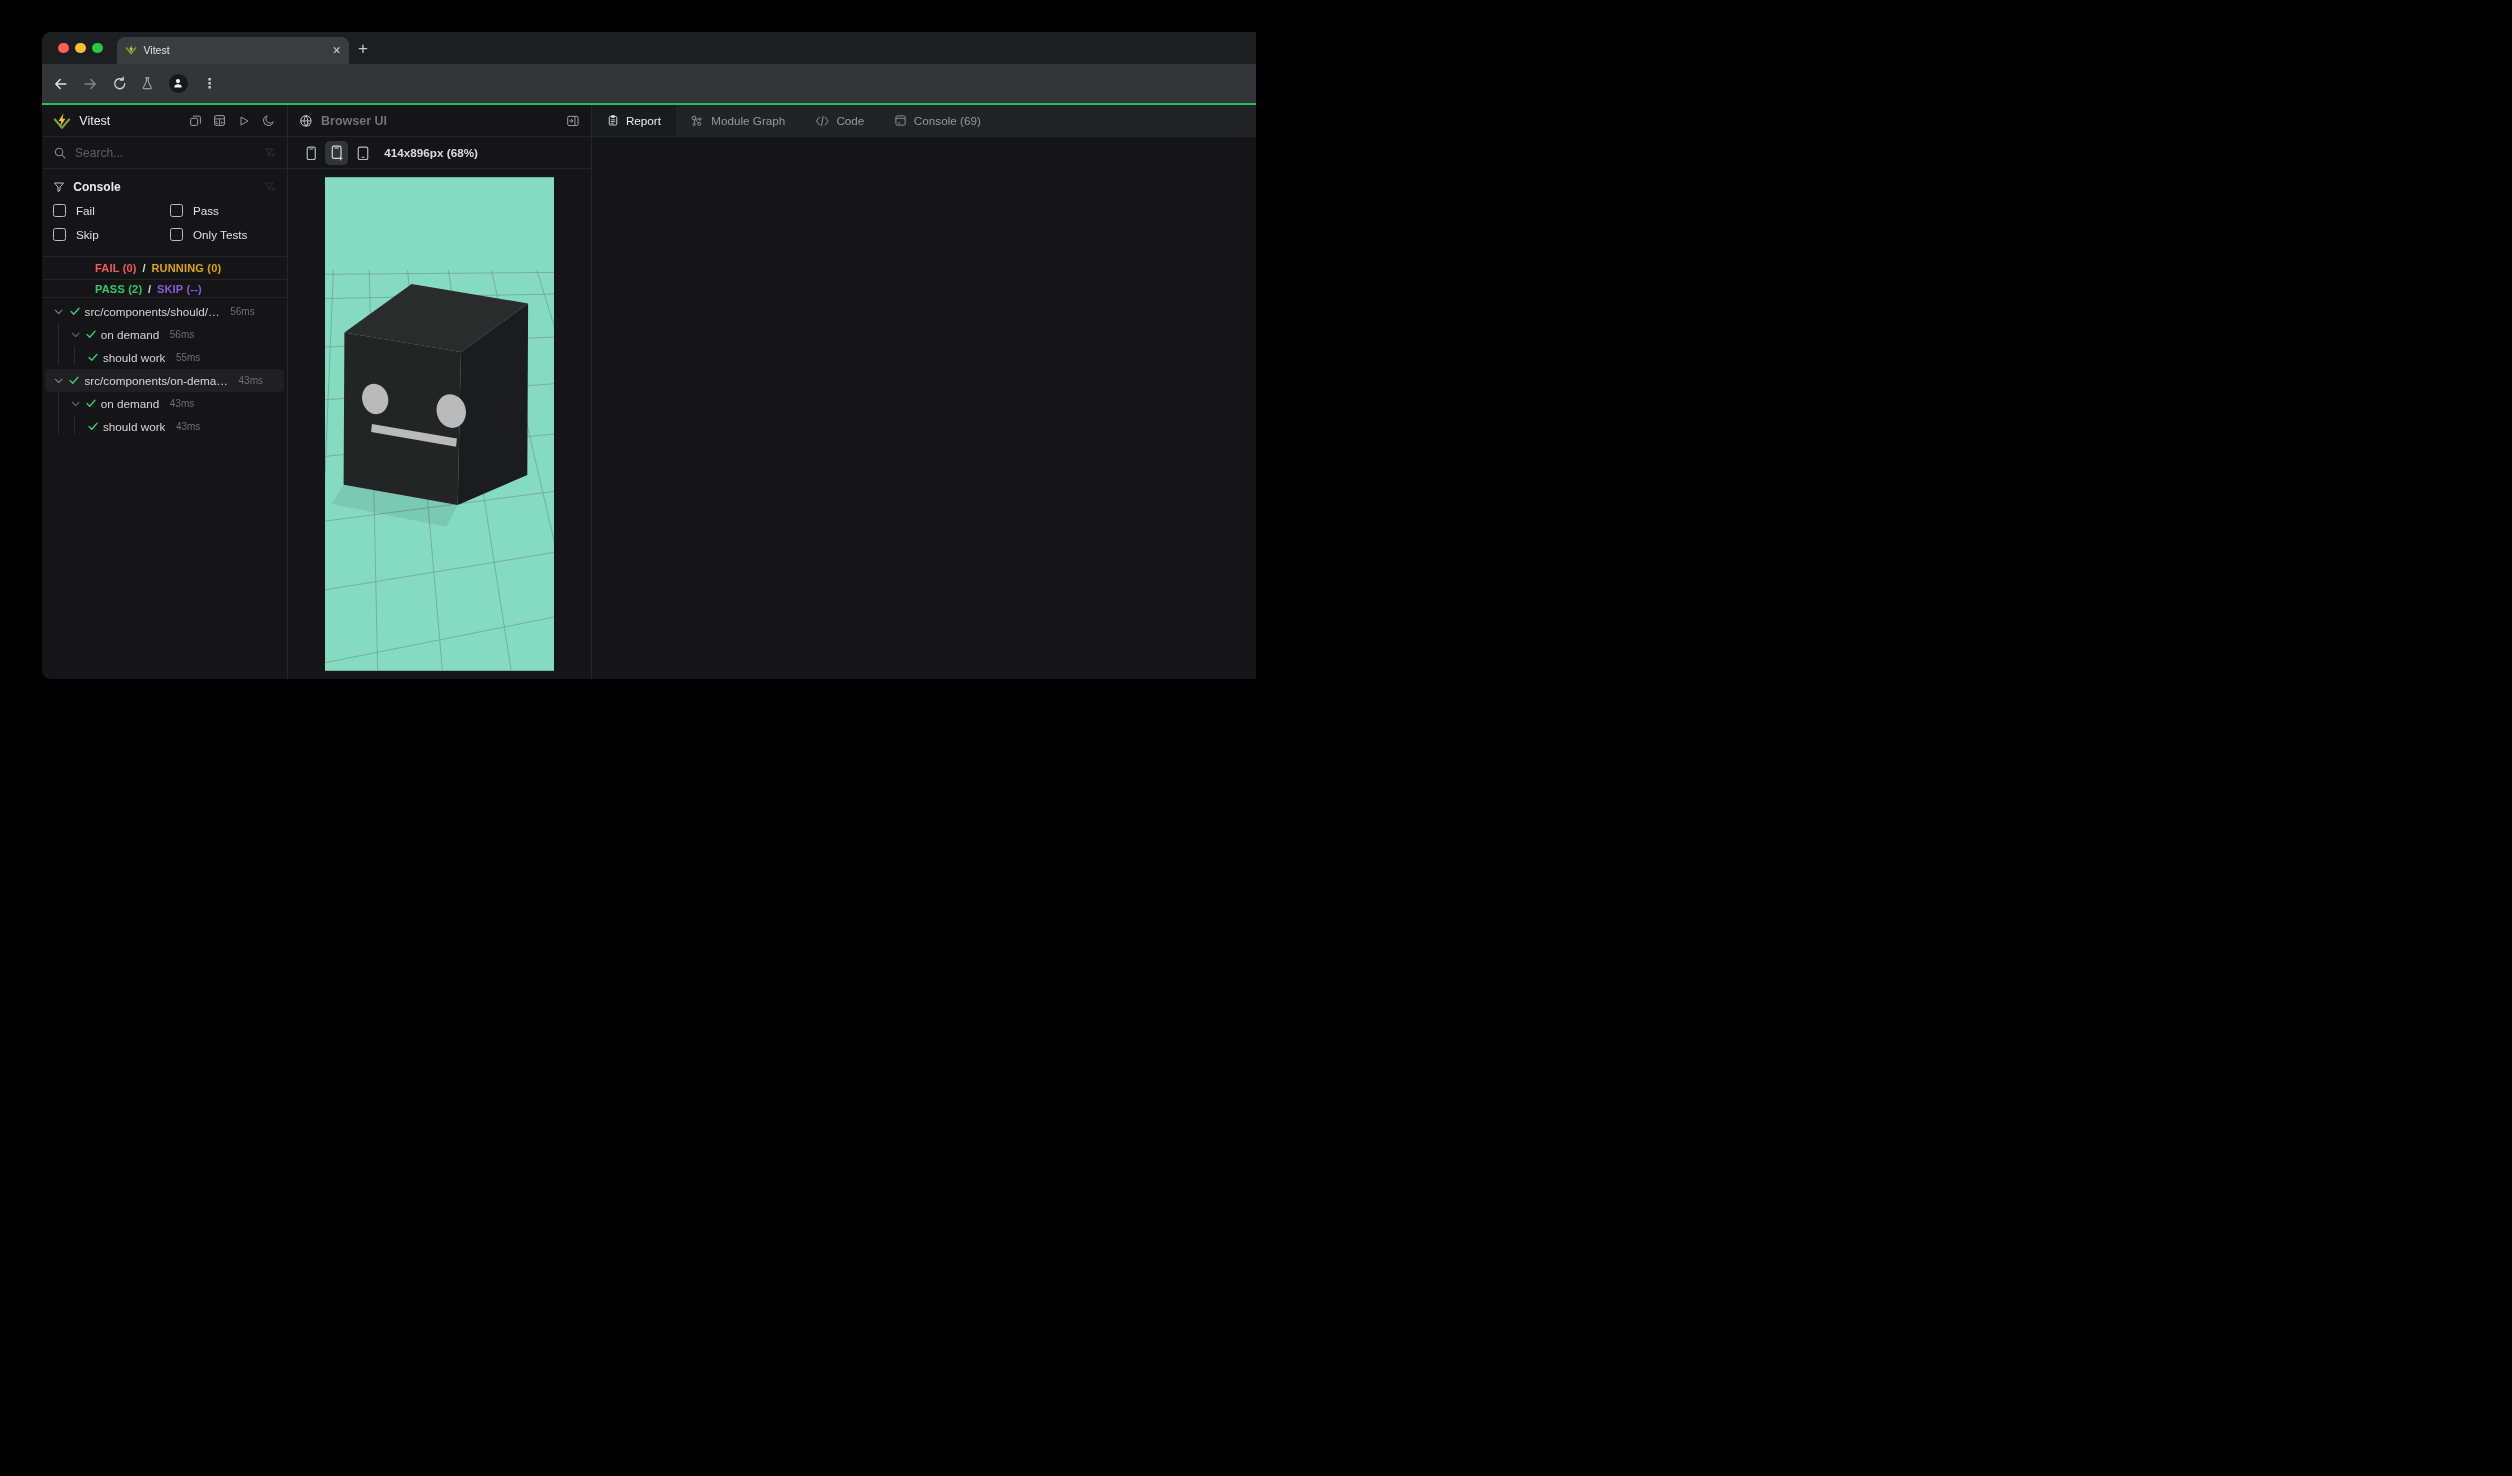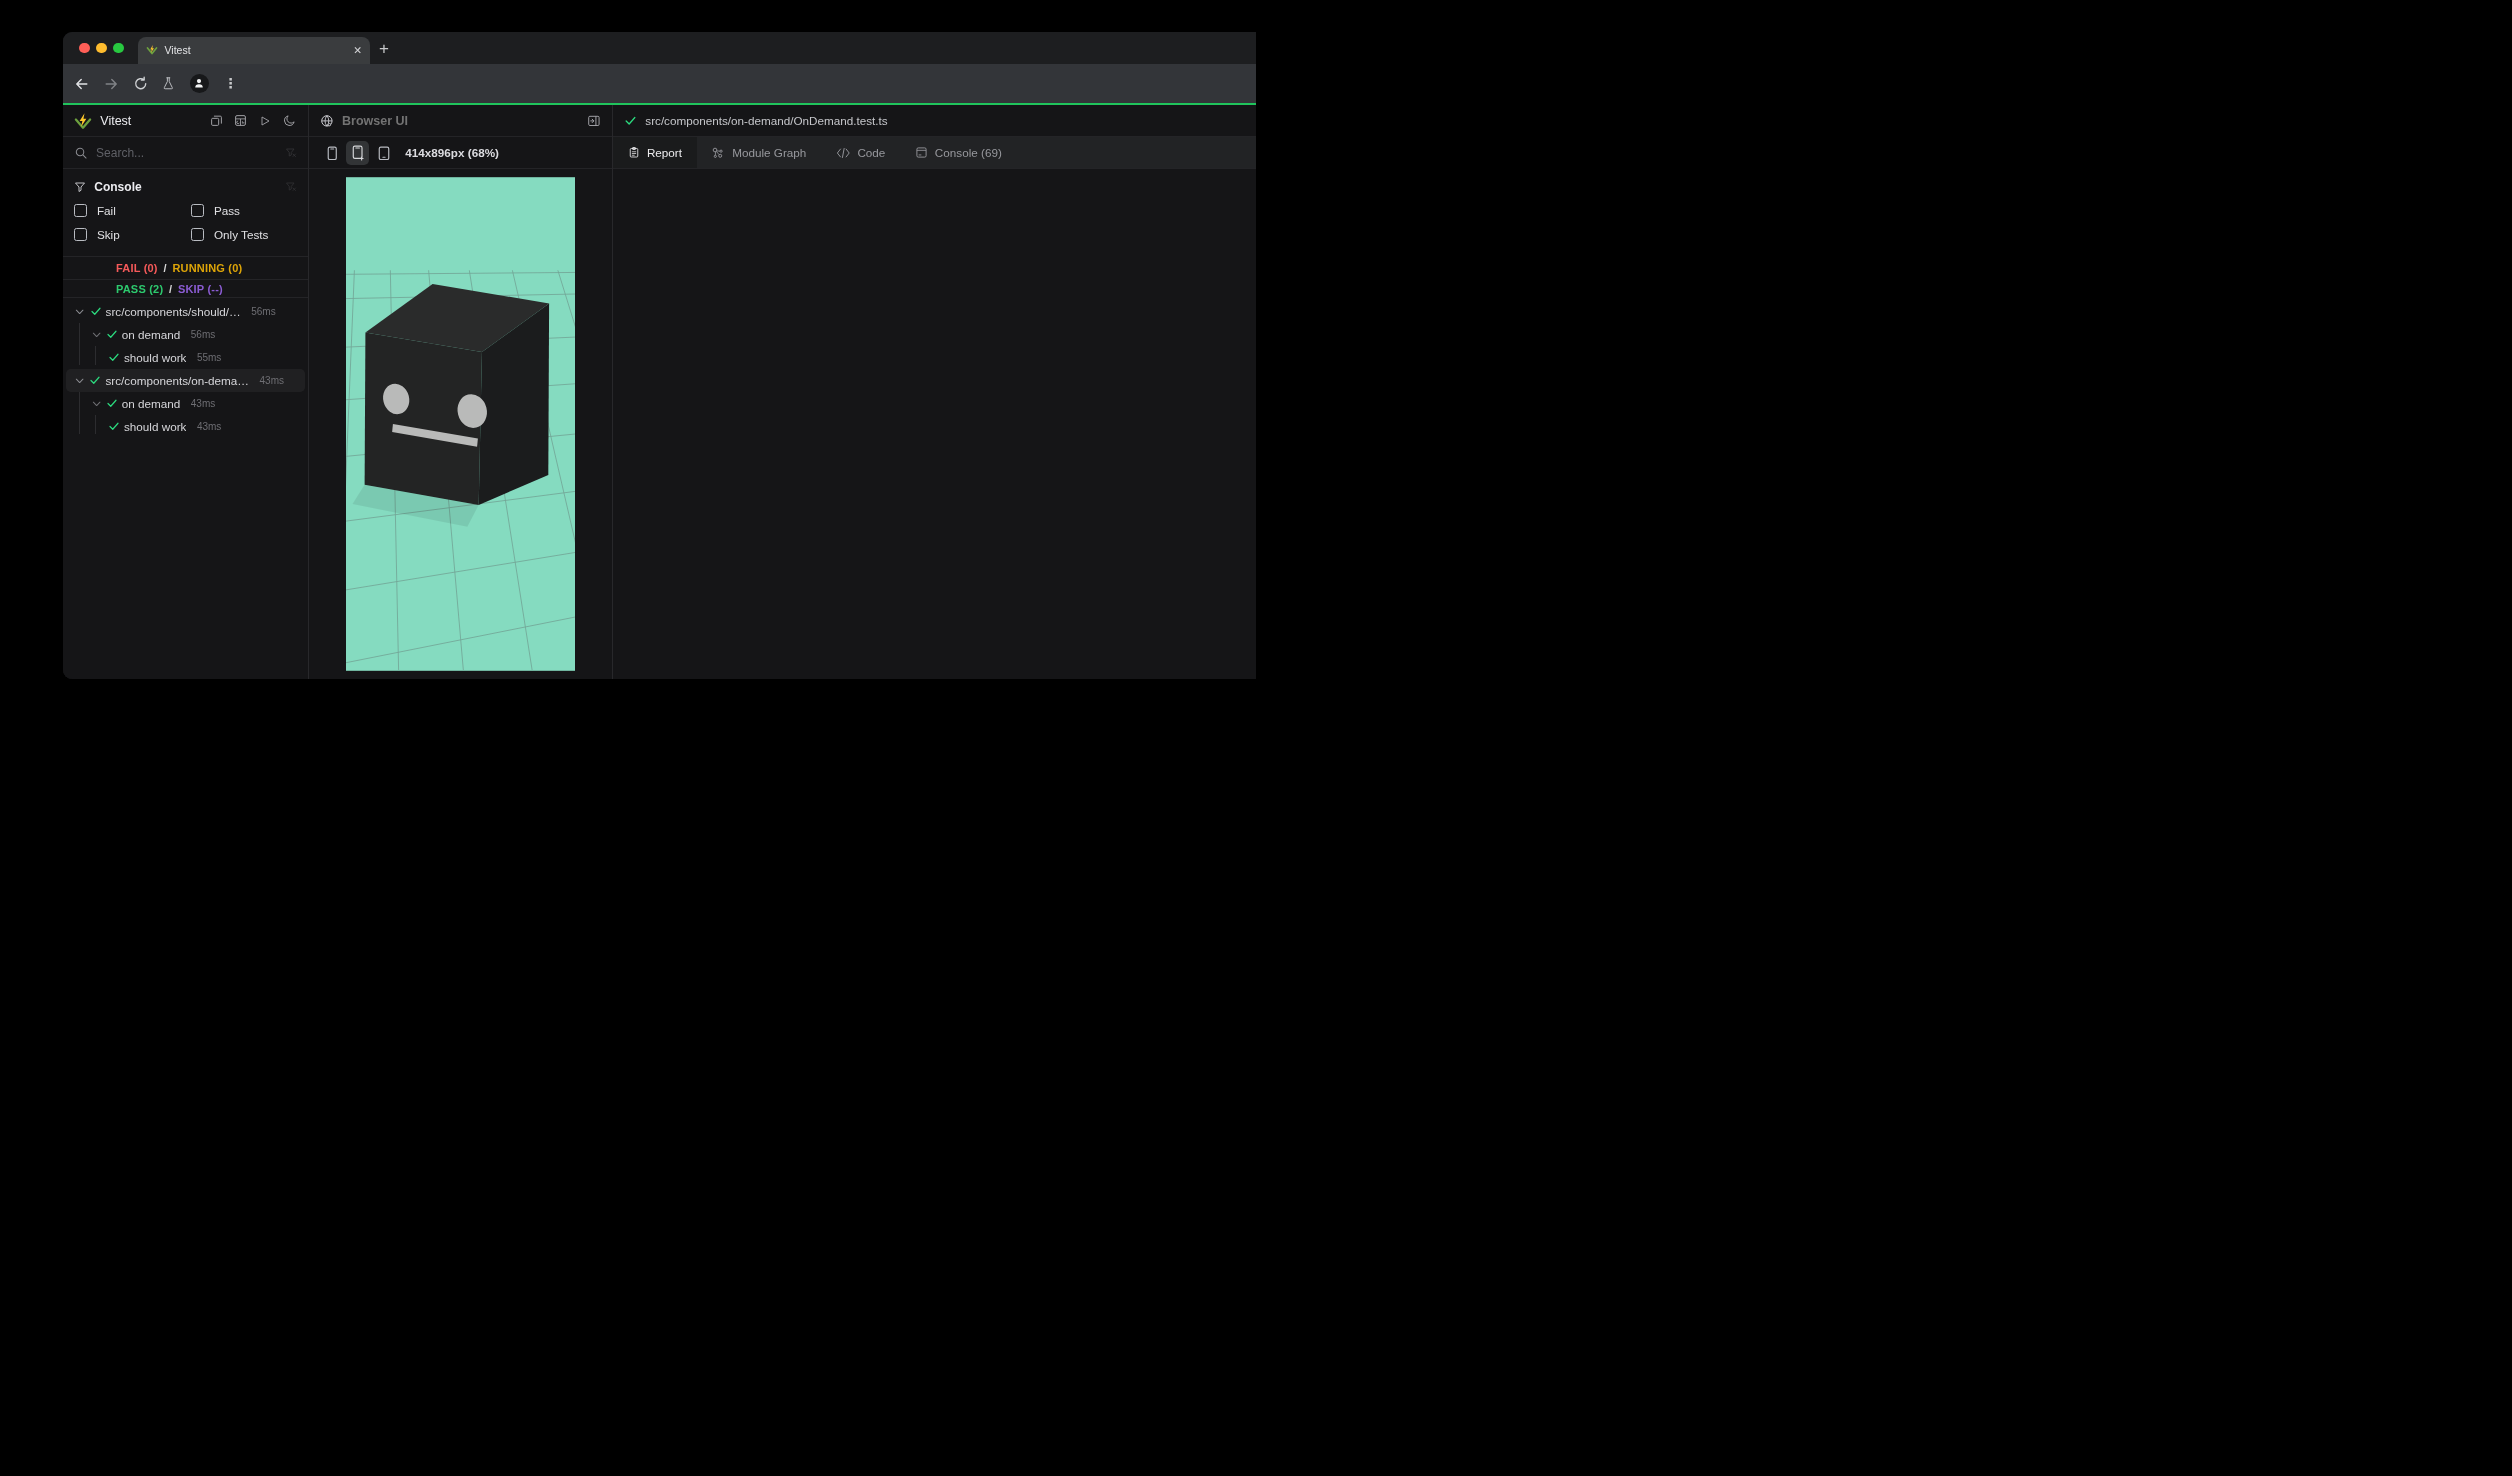--- a/index.html
+++ b/index.html
@@ -1,19 +1,19 @@
 <!DOCTYPE html>
 <html style="font-size:13px"><head>
 <meta charset="utf-8">
 <style>
   * { margin:0; padding:0; box-sizing:border-box; }
   html,body { background:#000; }
   body { width:1256px; height:738px; position:relative; overflow:hidden;
          font-family:"Liberation Sans","DejaVu Sans",sans-serif; }
-  .window { position:absolute; left:63px; top:32px; width:1396px; height:647px;
+  .window { position:absolute; left:42px; top:32px; width:1396px; height:647px;
             border-radius:9px; overflow:hidden; background:#141416; }
   
   .tabstrip { position:relative; height:32px; background:#1d1e20; }
   .traffic { position:absolute; left:16px; top:10.5px; display:flex; gap:6.5px; }
   .traffic span { width:10.5px; height:10.5px; border-radius:50%; display:block; }
   .tl-red{background:#ff5f57}.tl-yellow{background:#febc2e}.tl-green{background:#28c840}
   .tab { position:absolute; left:75px; top:4.9px; width:232px; height:27px; background:#3a3c3e;
          border-radius:8px 8px 0 0; display:flex; align-items:center; padding:0 8px; gap:6.5px; }
   .tab-title { color:#e3e4e6; font-size:10.5px; flex:1; }
   .tab-close { color:#d2d3d5; font-size:10.5px; cursor:default; }
@@ -406,34 +406,20 @@
               <ellipse cx="62" cy="274" rx="16" ry="19" fill="#b9bab9" transform="rotate(-14 62 274)"></ellipse>
               <ellipse cx="156" cy="289" rx="18" ry="21" fill="#b9bab9" transform="rotate(-14 156 289)"></ellipse>
               <polygon points="58,305 163,323 162,333 57,315" fill="#b9bab9"></polygon>
             </g>
           </g>
         </svg>
       </div>
     </div>
 
     <div class="rightp col">
-      <div class="hrow">
-        <span class="check">
-          <svg width="13" height="13" viewBox="0 0 24 24">
-              <path d="M4 13 L9.5 18.5 L20 6.5" fill="none" stroke="#2bd97e" stroke-width="2.4" stroke-linecap="round" stroke-linejoin="round"></path>
-            </svg>
-        </span>
-        <span class="crumb">src/components/on-demand/OnDemand.test.ts</span>
-        <span class="ibtn">
-          <svg width="13.8" height="13.8" viewBox="0 0 24 24">
-              <path d="M10 5 H6 A2 2 0 0 0 4 7 V18 A2 2 0 0 0 6 20 H17 A2 2 0 0 0 19 18 V14" fill="none" stroke="#a3a3a8" stroke-width="1.7" stroke-linecap="round"></path>
-              <path d="M14 4 H20 V10 M20 4 L11.5 12.5" fill="none" stroke="#a3a3a8" stroke-width="1.7" stroke-linecap="round" stroke-linejoin="round"></path>
-            </svg>
-        </span>
-      </div>
       <div class="tabsrow">
         <div class="rtab active">
           <svg width="12" height="13" viewBox="0 0 24 24">
               <rect x="4.5" y="4" width="15" height="17" rx="2" fill="none" stroke="#ececee" stroke-width="1.7"></rect>
               <rect x="9" y="2" width="6" height="4" rx="1" fill="none" stroke="#ececee" stroke-width="1.7"></rect>
               <path d="M8.5 10.5 H15.5 M8.5 14 H15.5 M8.5 17.5 H12.5" stroke="#ececee" stroke-width="1.5" stroke-linecap="round"></path>
             </svg>
           <span>Report</span>
         </div>
         <div class="rtab">

